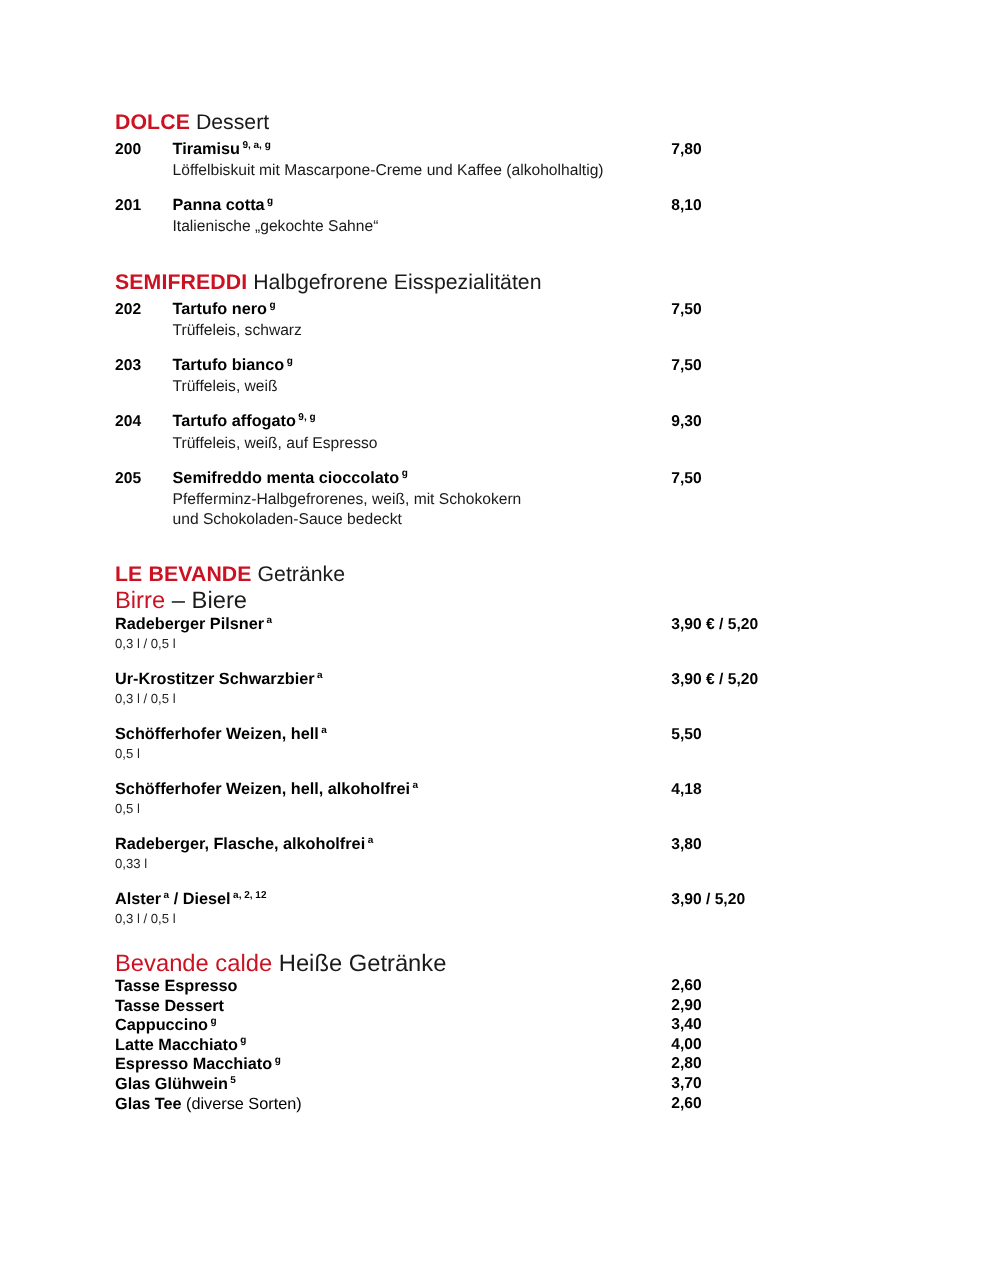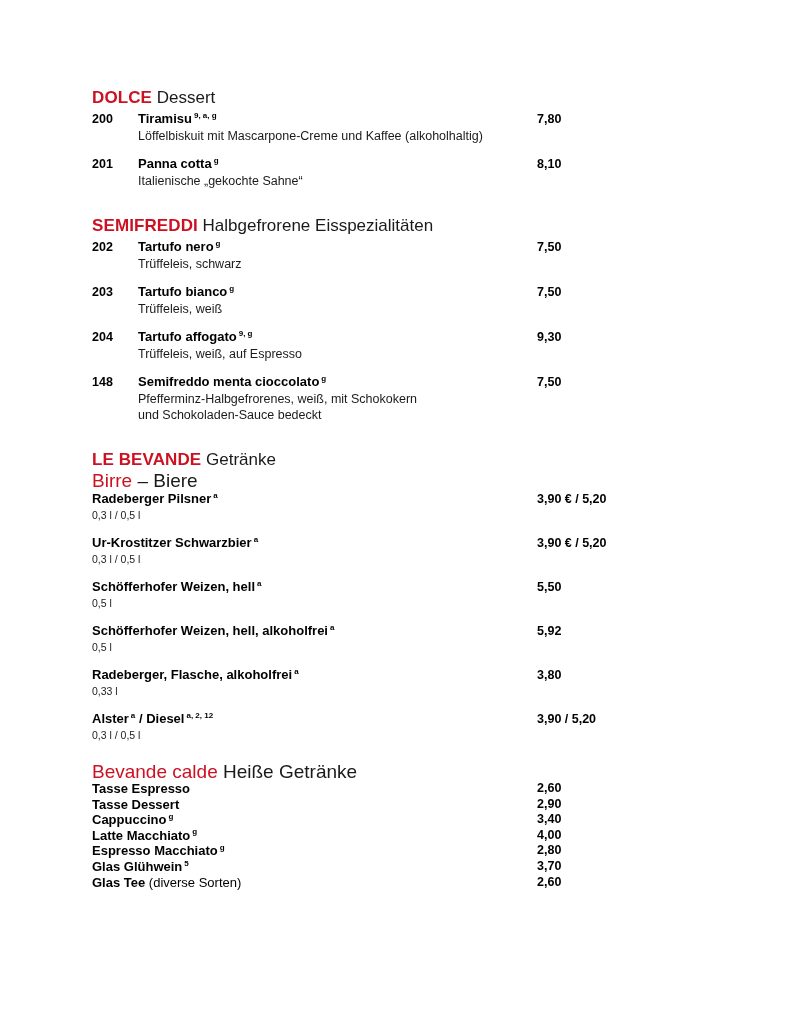--- a/index.html
+++ b/index.html
@@ -207,21 +207,21 @@
     <div class="dish-line">
       <span class="dish-num">204</span>
       <span class="dish-name"><span>Tartufo affogato</span><sup class="mk">9, g</sup></span>
       <span class="dish-price">9,30</span>
     </div>
     <div class="dish-desc">Trüffeleis, weiß, auf Espresso</div>
   </div>
 
   <div class="dish">
     <div class="dish-line">
-      <span class="dish-num">148</span>
+      <span class="dish-num">205</span>
       <span class="dish-name"><span>Semifreddo menta cioccolato</span><sup class="mk">g</sup></span>
       <span class="dish-price">7,50</span>
     </div>
     <div class="dish-desc">Pfefferminz-Halbgefrorenes, weiß, mit Schokokern</div>
     <div class="dish-desc">und Schokoladen-Sauce bedeckt</div>
   </div>
 
   <div class="gap-md"></div>
 
   <div class="section-head">
@@ -254,21 +254,21 @@
     <div class="drink-line">
       <span class="drink-name"><span>Schöfferhofer Weizen, hell</span><sup class="mk">a</sup></span>
       <span class="drink-price">5,50</span>
     </div>
     <div class="drink-size">0,5 l</div>
   </div>
 
   <div class="drink">
     <div class="drink-line">
       <span class="drink-name"><span>Schöfferhofer Weizen, hell, alkoholfrei</span><sup class="mk">a</sup></span>
-      <span class="drink-price">5,92</span>
+      <span class="drink-price">4,18</span>
     </div>
     <div class="drink-size">0,5 l</div>
   </div>
 
   <div class="drink">
     <div class="drink-line">
       <span class="drink-name"><span>Radeberger, Flasche, alkoholfrei</span><sup class="mk">a</sup></span>
       <span class="drink-price">3,80</span>
     </div>
     <div class="drink-size">0,33 l</div>

